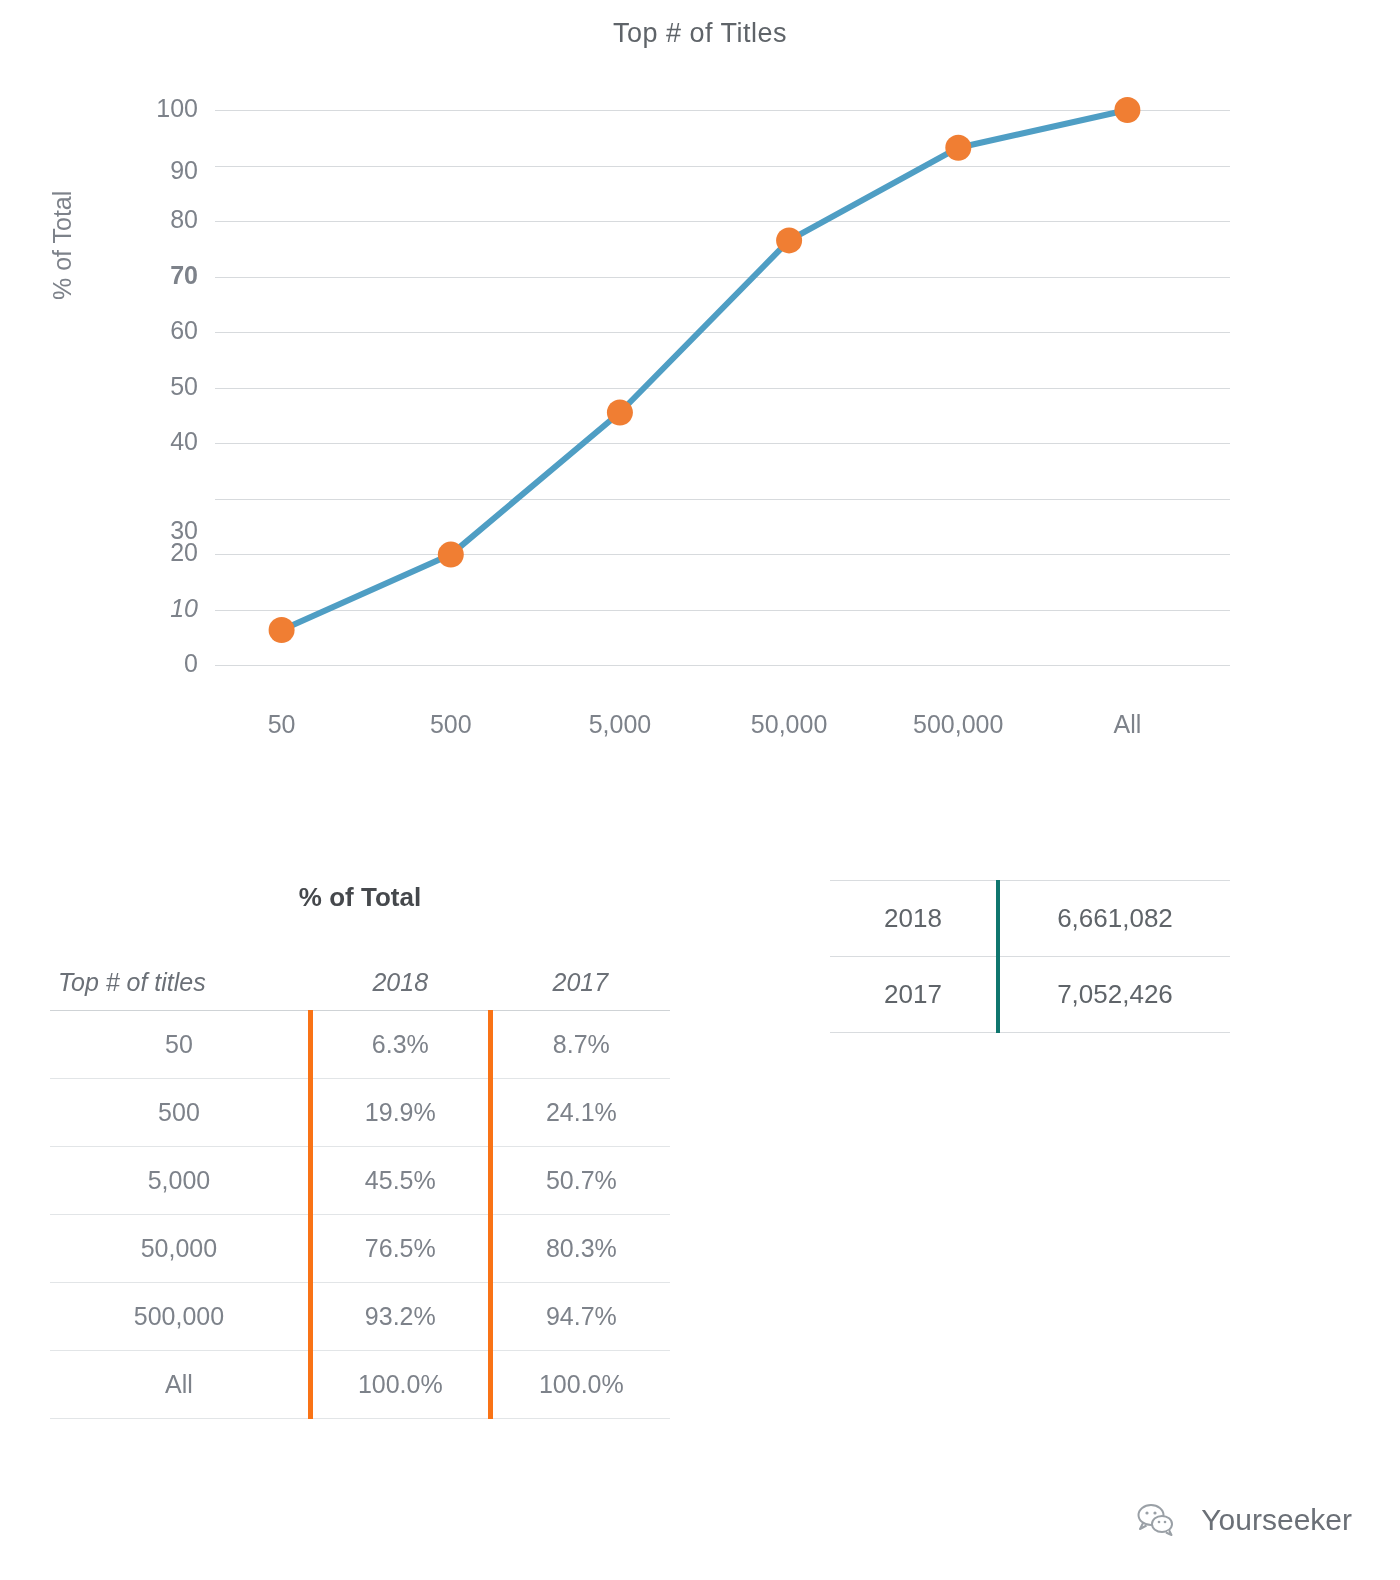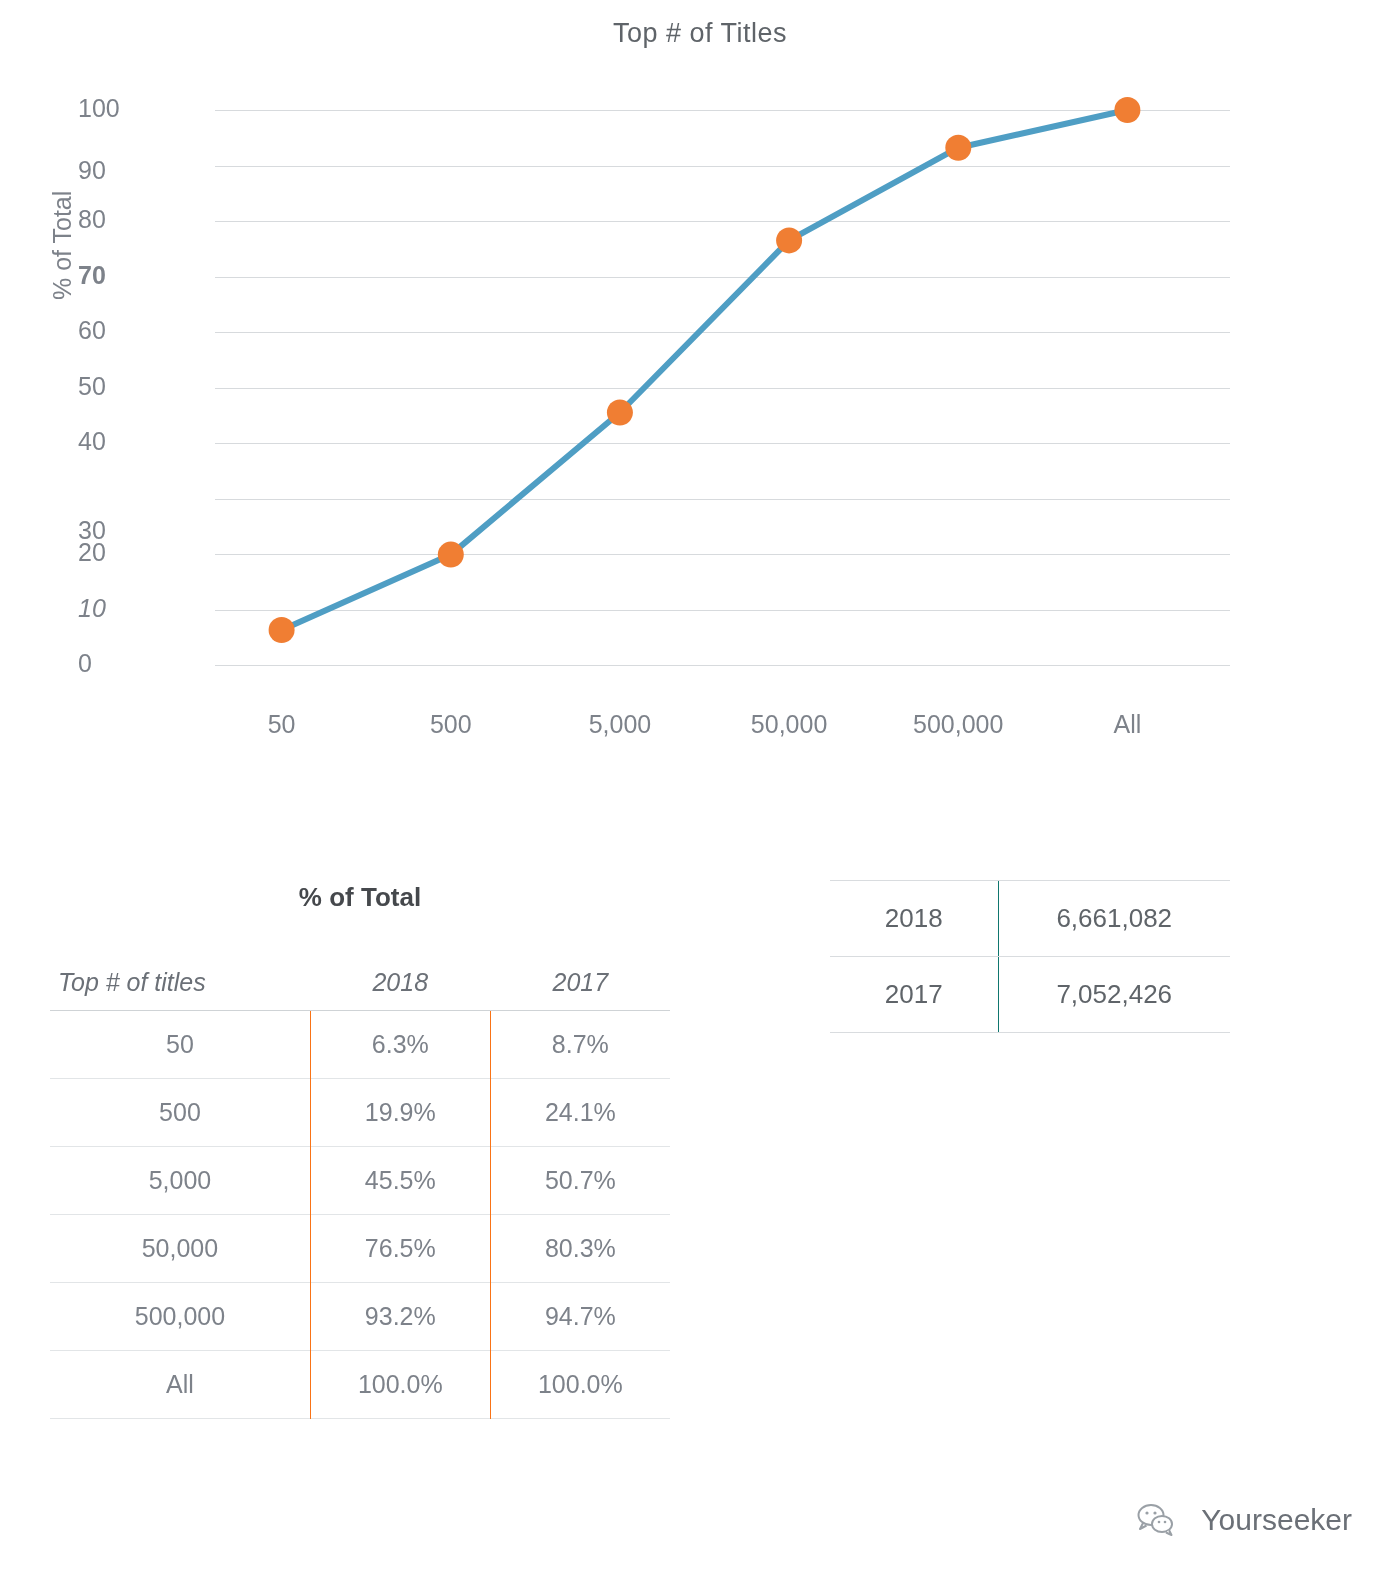--- a/index.html
+++ b/index.html
@@ -45,21 +45,21 @@
     position: absolute;
     left: 0;
     width: 1015px;
     height: 1px;
     background: #d7dadd;
   }
   .ytick {
     position: absolute;
     right: 1032px;
     width: 120px;
-    text-align: left;
+    text-align: right;
     font-size: 25px;
     color: #7d828a;
     transform: translateY(-16px);
   }
   #y-axis-label {
     position: absolute;
     left: 48px;
     top: 300px;
     font-size: 25px;
     color: #7d828a;
@@ -131,41 +131,41 @@
     padding-bottom: 13px;
   }
   #pct-table thead th.first-col {
     text-align: left;
     padding-left: 8px;
   }
   #pct-table tbody tr {
     border-bottom: 1px solid #e2e5e7;
   }
   #pct-table tbody td + td {
-    border-left: 1px solid #f97316;
+    border-left: 5px solid #f97316;
   }
   #pct-table thead th + th {
     border-left: 1px solid transparent;
   }
   #pct-table col.c1 { width: 42%; }
   #pct-table col.c2 { width: 29%; }
   #pct-table col.c3 { width: 29%; }
 
   #total-table td {
     font-size: 26px;
     color: #5f6469;
     text-align: center;
     padding: 22px 4px;
     border-bottom: 1px solid #d9dcdf;
   }
   #total-table tr:first-child td {
     border-top: 1px solid #d9dcdf;
   }
   #total-table td + td {
-    border-left: 1px solid #0f766e;
+    border-left: 4px solid #0f766e;
   }
   #total-table col.t1 { width: 42%; }
   #total-table col.t2 { width: 58%; }
 
   
   #watermark {
     position: absolute;
     right: 48px;
     bottom: 40px;
     display: flex;

